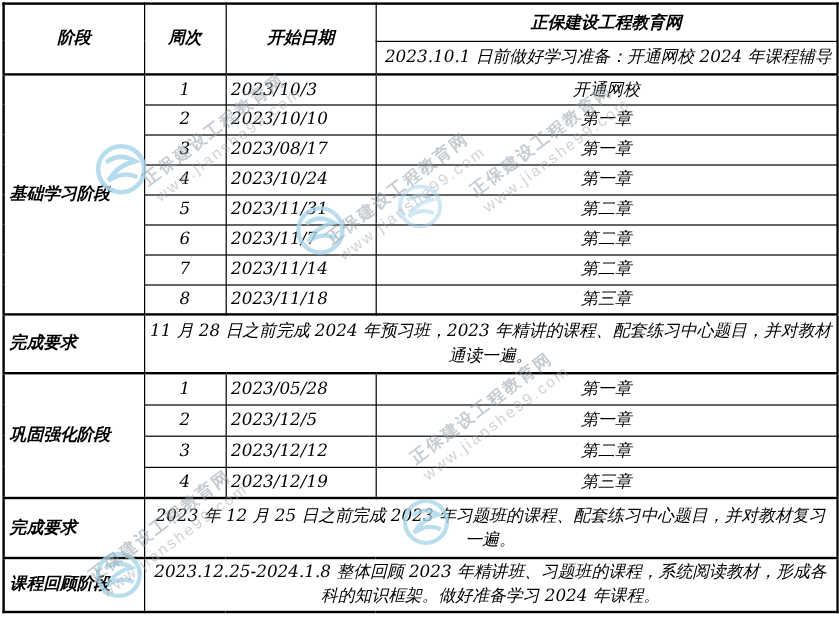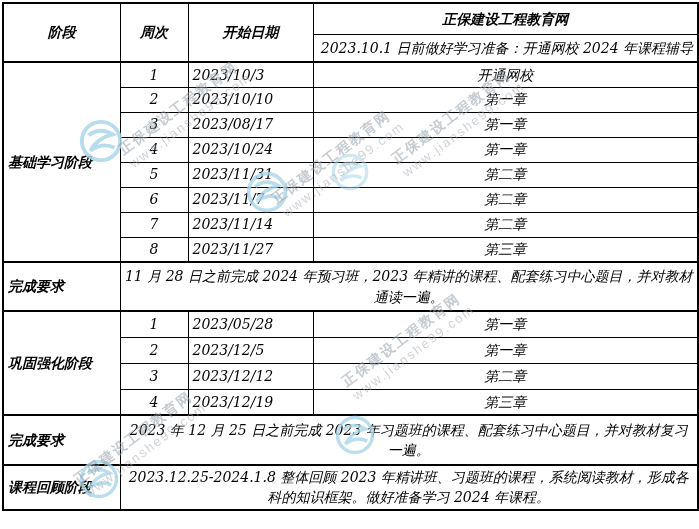--- a/index.html
+++ b/index.html
@@ -93,21 +93,21 @@
     <td class="date">2023/11/7</td>
     <td class="content">第二章</td>
   </tr>
   <tr style="height:25px">
     <td class="week">7</td>
     <td class="date">2023/11/14</td>
     <td class="content">第二章</td>
   </tr>
   <tr style="height:25px">
     <td class="week">8</td>
-    <td class="date">2023/11/27</td>
+    <td class="date">2023/11/18</td>
     <td class="content">第三章</td>
   </tr>
 
   <tr class="sec" style="height:49px">
     <td class="stage">完成要求</td>
     <td class="longtext" colspan="3">11 月 28 日之前完成 2024 年预习班，2023 年精讲的课程、配套练习中心题目，并对教材通读一遍。</td>
   </tr>
 
   <tr class="sec" style="height:26px">
     <td class="stage" rowspan="4">巩固强化阶段</td>

